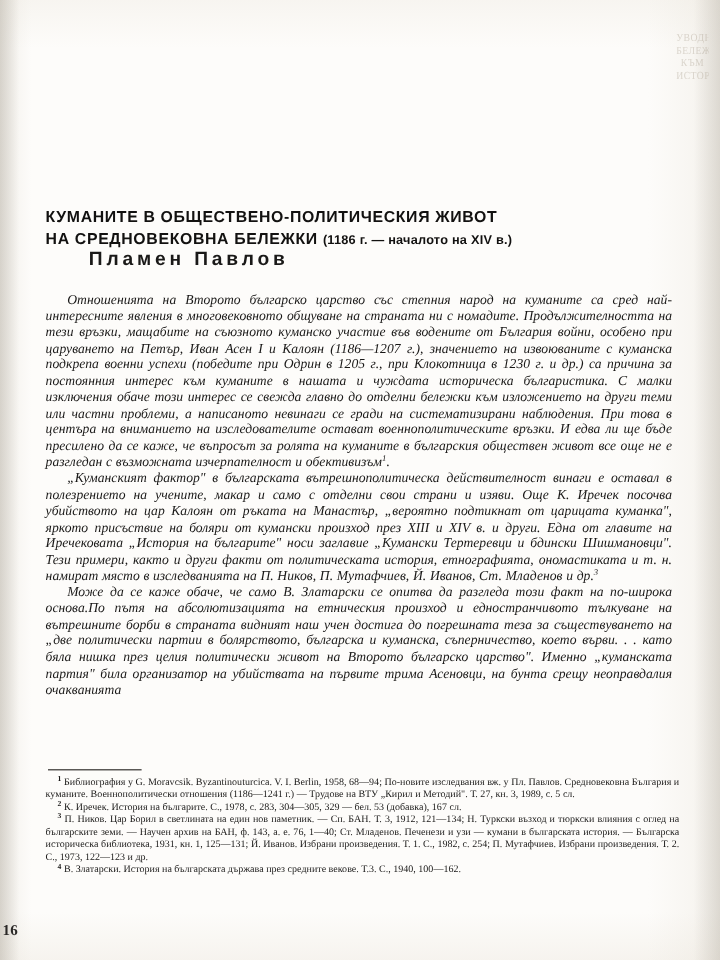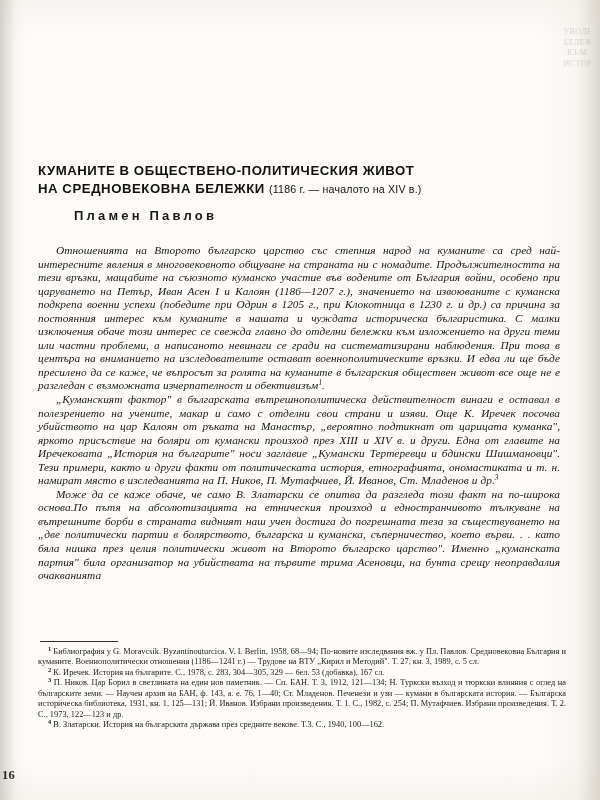--- a/index.html
+++ b/index.html
@@ -73,43 +73,43 @@
     left: 38px;
     top: 0;
     width: 522px;
     height: 800px;
   }
 
   
   #title-block {
     position: absolute;
     left: 0;
-    top: 162px;
+    top: 172px;
     width: 522px;
   }
   .title-line {
     font-family: "Liberation Sans", "DejaVu Sans", sans-serif;
     font-size: 13.2px;
     font-weight: 700;
     letter-spacing: 0.55px;
     line-height: 17.5px;
     color: #121110;
     white-space: nowrap;
   }
   .title-tail {
     font-size: 10.6px;
-    font-weight: 400;
+    font-weight: 700;
     letter-spacing: 0.2px;
   }
   #author {
     position: absolute;
     left: 36px;
     top: 208px;
     font-family: "Liberation Sans", "DejaVu Sans", sans-serif;
-    font-size: 13px;
+    font-size: 16px;
     font-weight: 600;
     letter-spacing: 3.2px;
     color: #1a1918;
     white-space: nowrap;
   }
 
   
   #body-block {
     position: absolute;
     left: 0;

